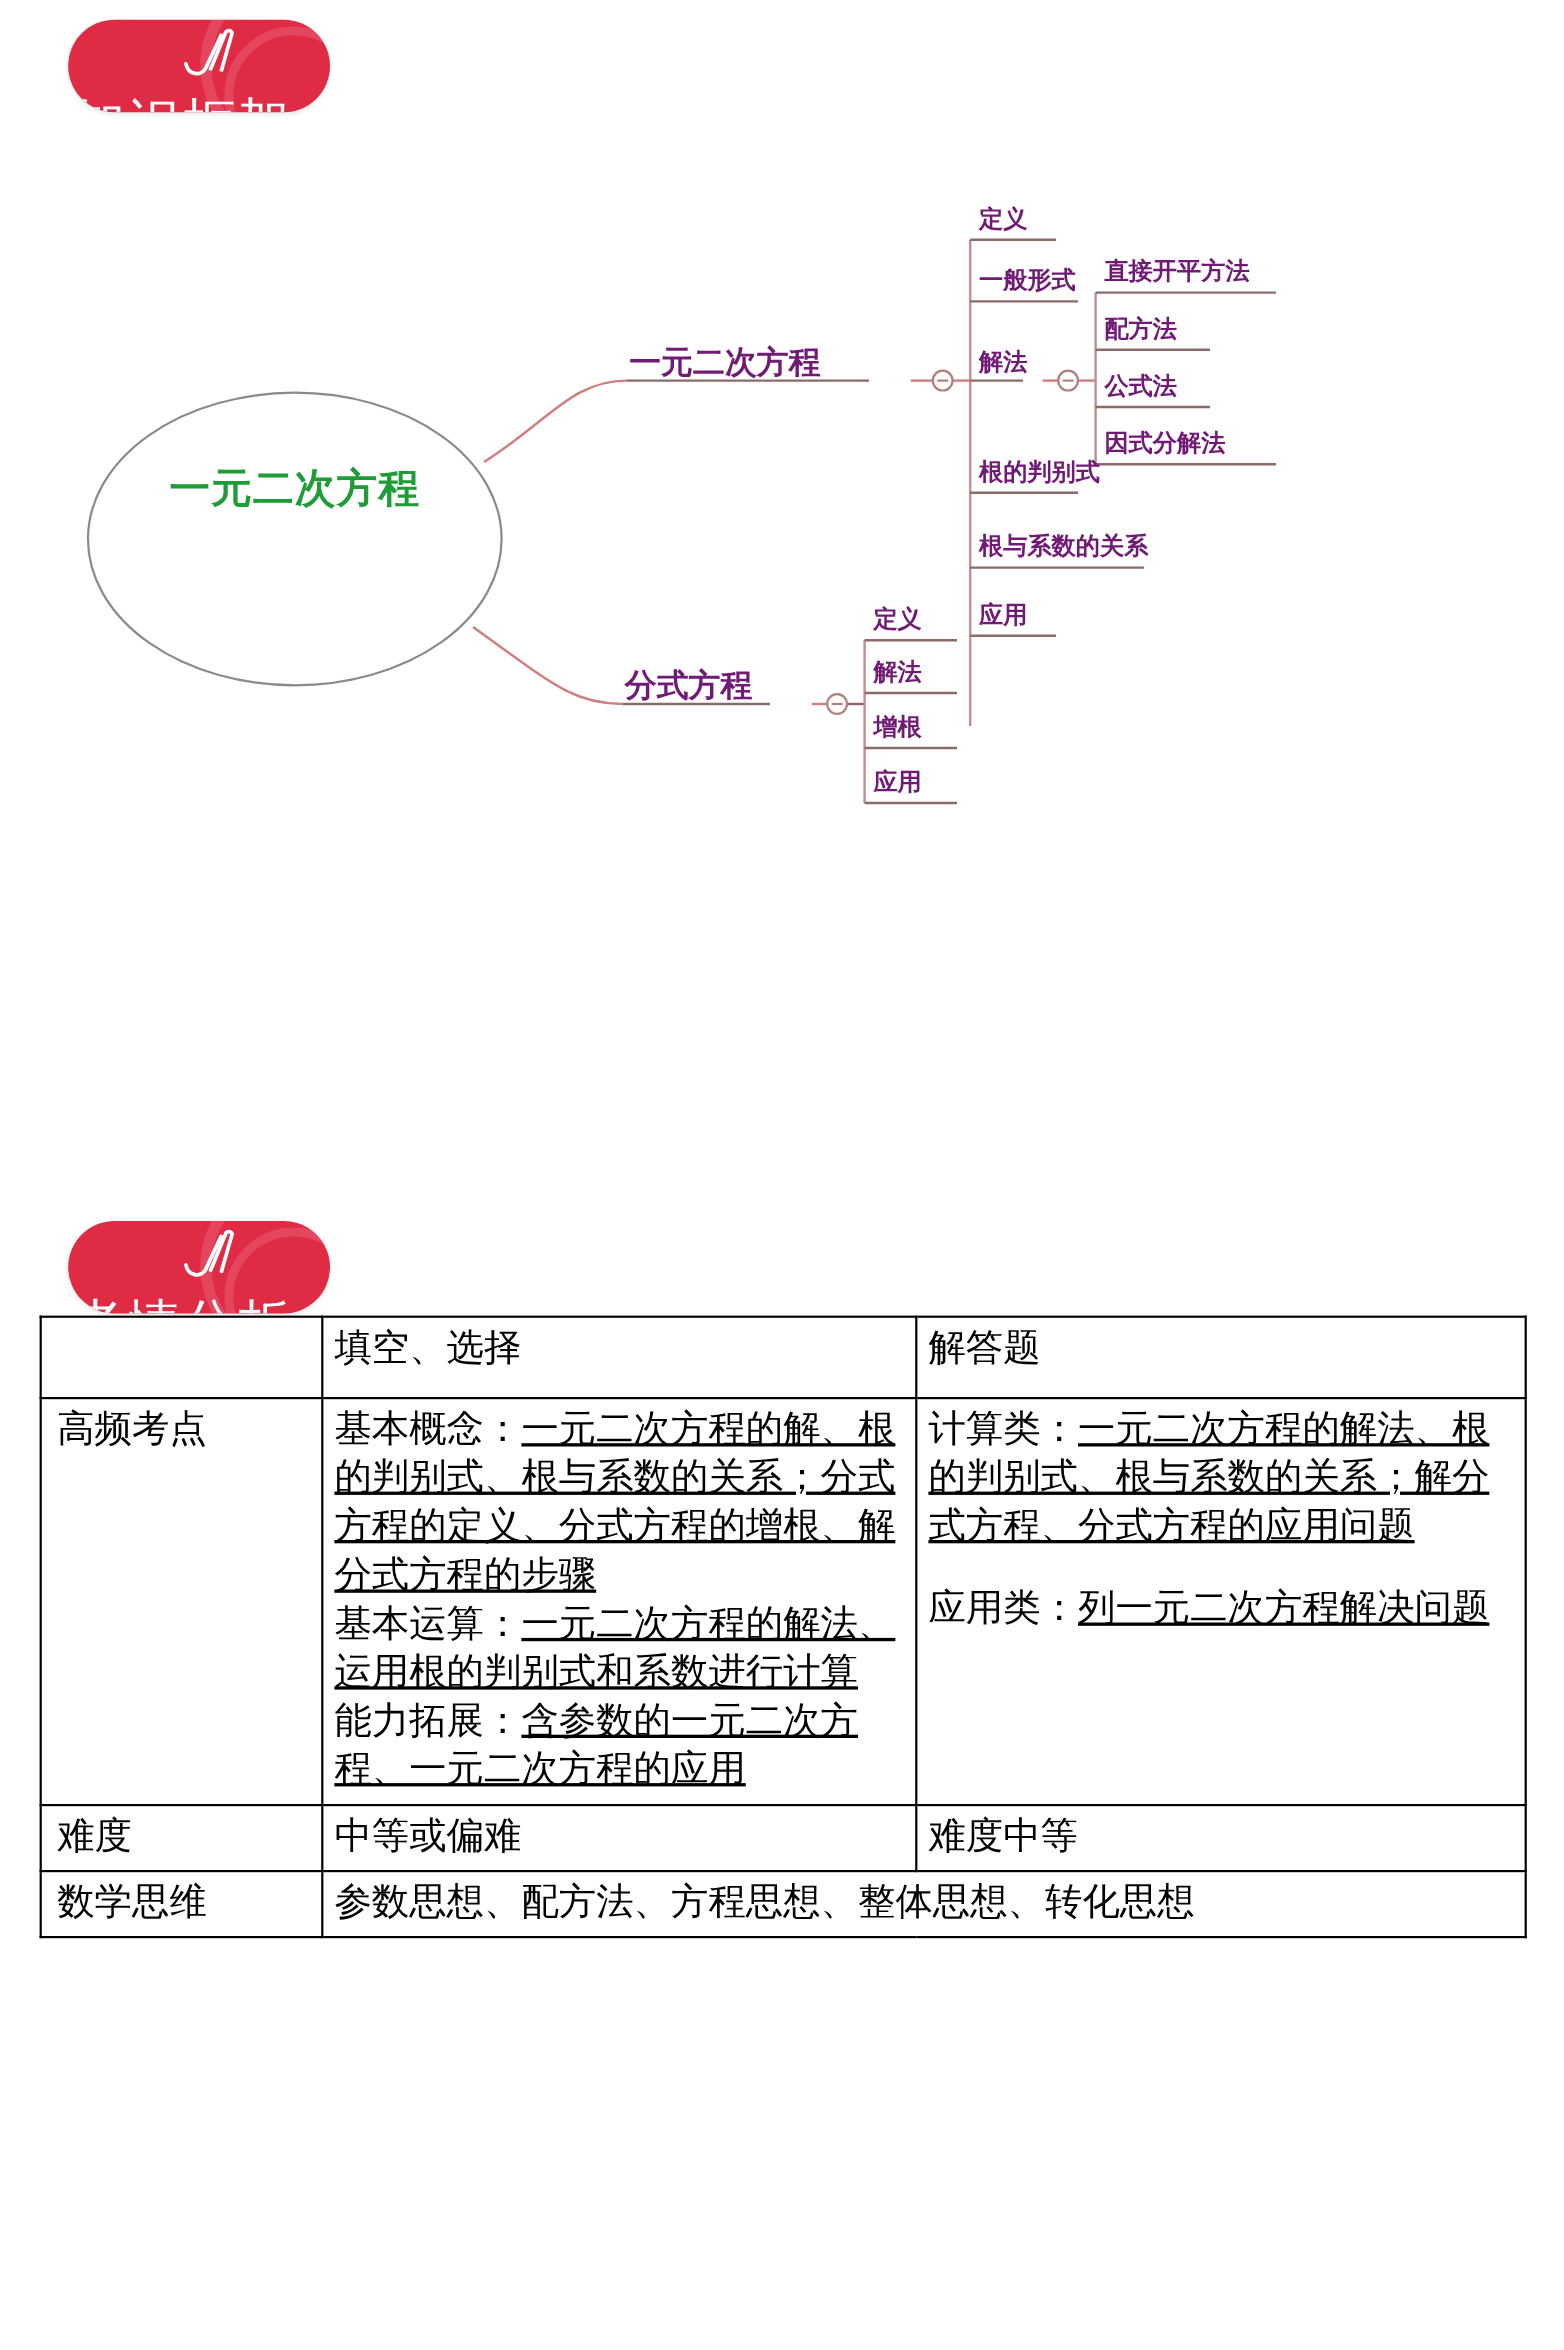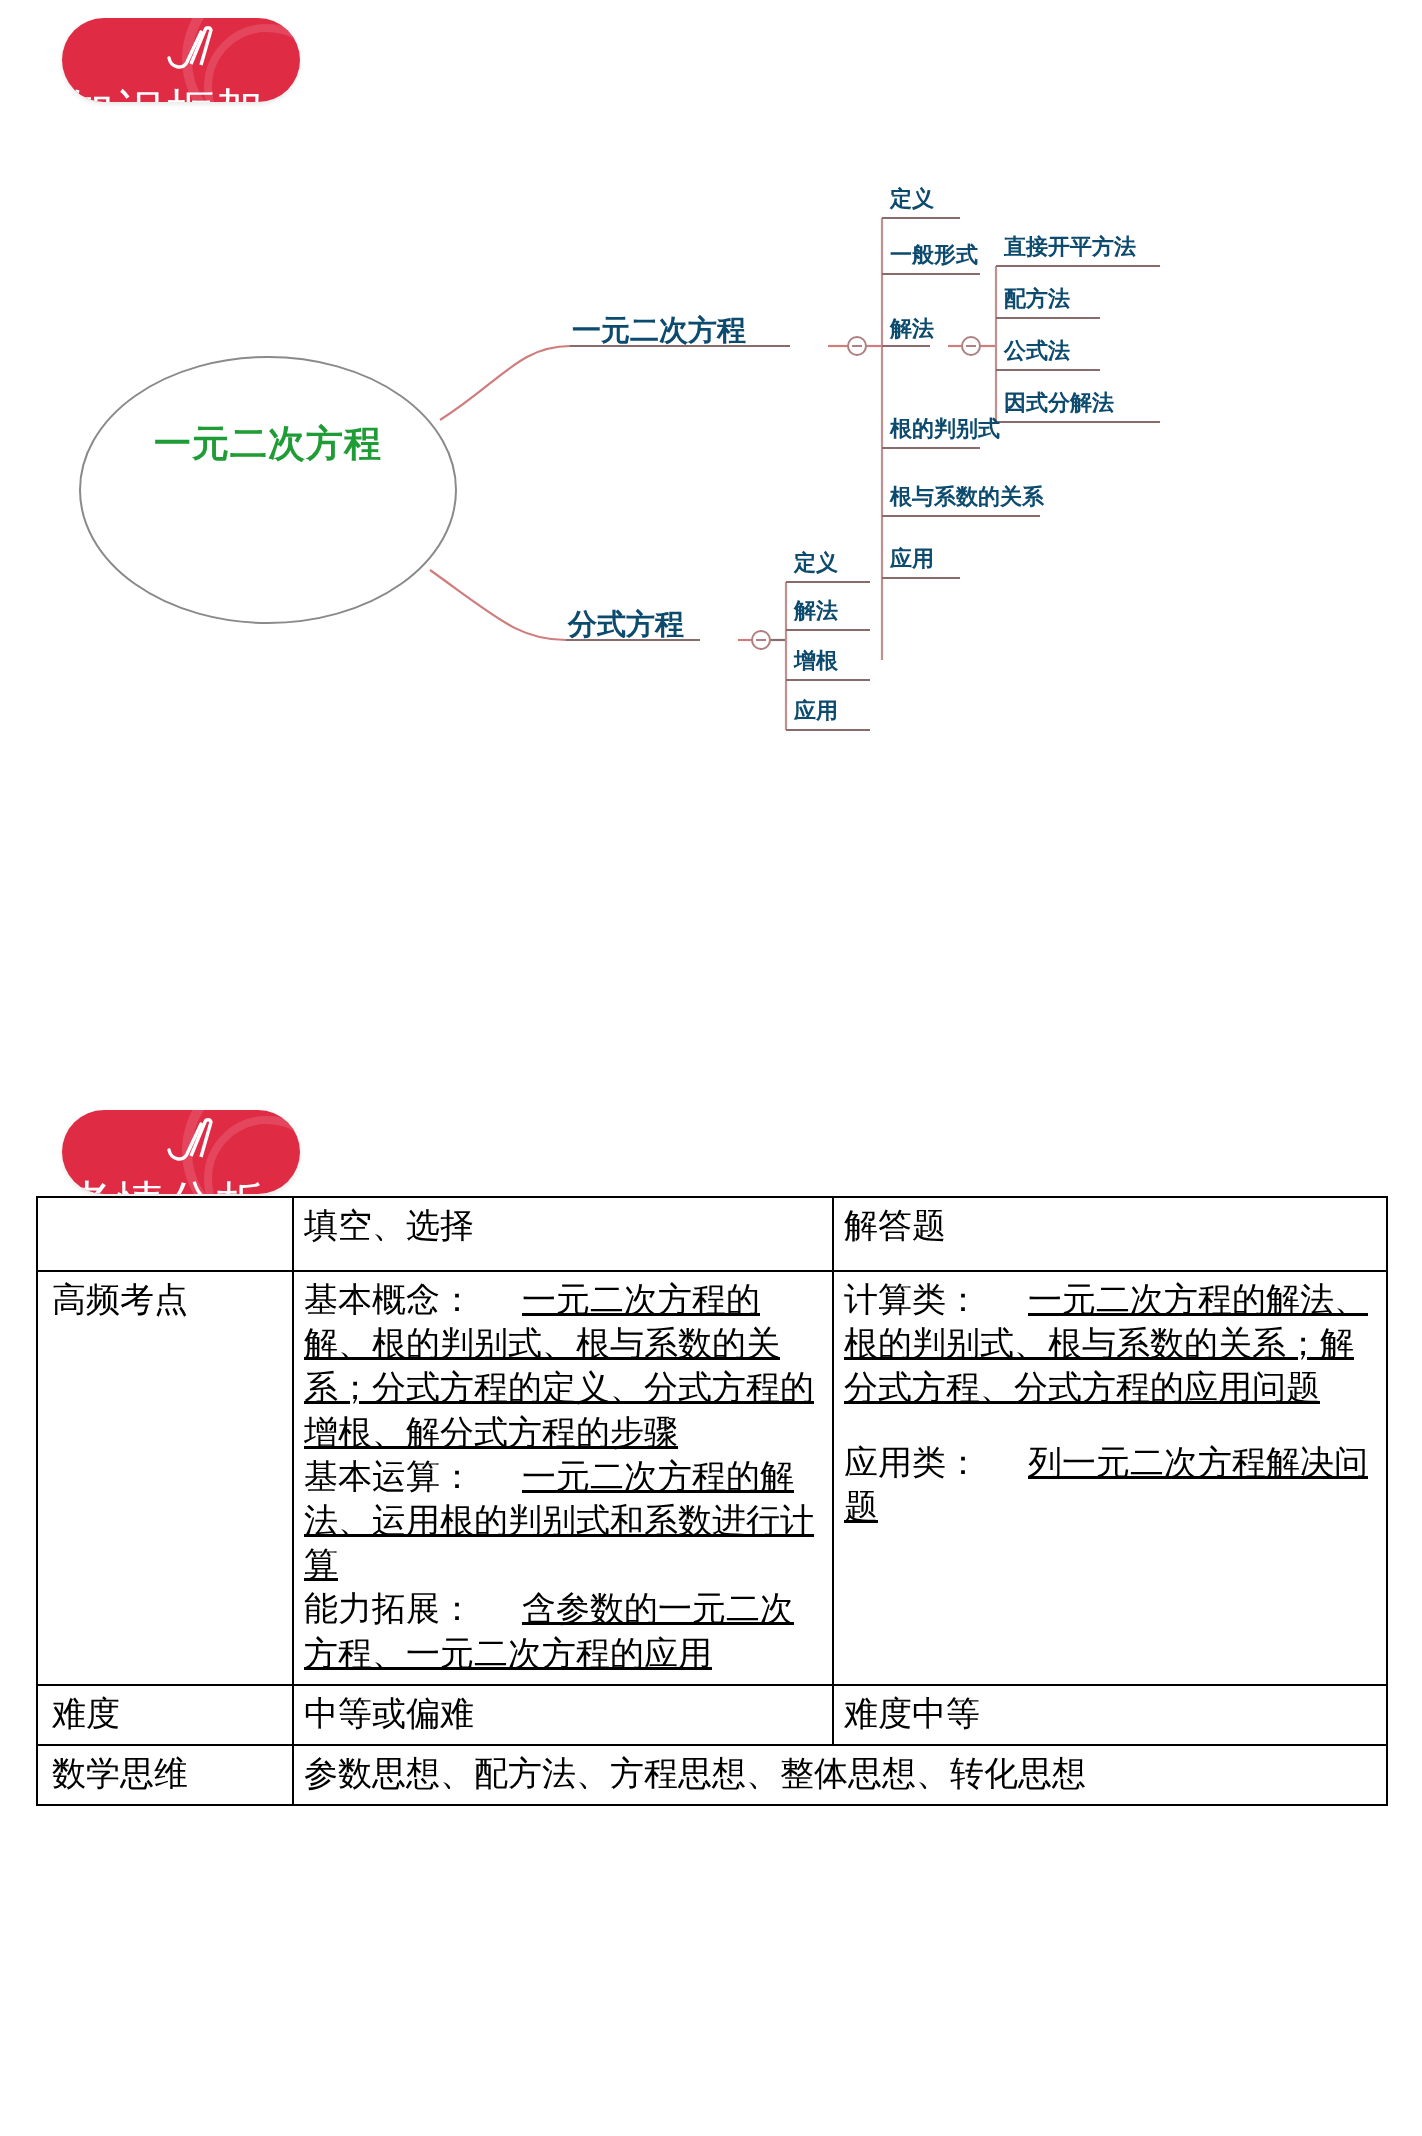--- a/index.html
+++ b/index.html
@@ -51,21 +51,21 @@
 
   
   #mindmap{
     position:absolute;left:0;top:150px;
     width:1422px;height:880px;
   }
   #mindmap svg{position:absolute;left:0;top:0;}
 
   .mm-label{
     position:absolute;
-    color:#0c4a6e;
+    color:#701a75;
     font-family:"Liberation Sans","DejaVu Sans",sans-serif;
     font-weight:bold;
     white-space:nowrap;
     line-height:1;
   }
   .mm-center{
     position:absolute;
     text-align:center;
     color:#1f9c36;
     font-family:"Liberation Sans","DejaVu Sans",sans-serif;
@@ -97,21 +97,21 @@
   #exam-table td.lbl{
     width:232px;
     white-space:nowrap;
     padding-left:14px;
   }
   #exam-table td.colA{width:520px;border-radius:22px;}
   #exam-table td.colB{width:auto;}
   #exam-table td.mid{vertical-align:middle;}
   #exam-table td.hdr{height:58px;}
 
-  .u{ text-decoration:underline; text-underline-offset:2px;margin-left:48px; }
+  .u{ text-decoration:underline; text-underline-offset:2px; }
   .blk{display:block;}
   .gap{display:block;height:30px;}
 </style>
 </head>
 <body>
 
 <div class="badge" id="badge-kf">
   <span class="swoosh1"></span>
   <span class="swoosh2"></span>
   <span class="badge-ico">

